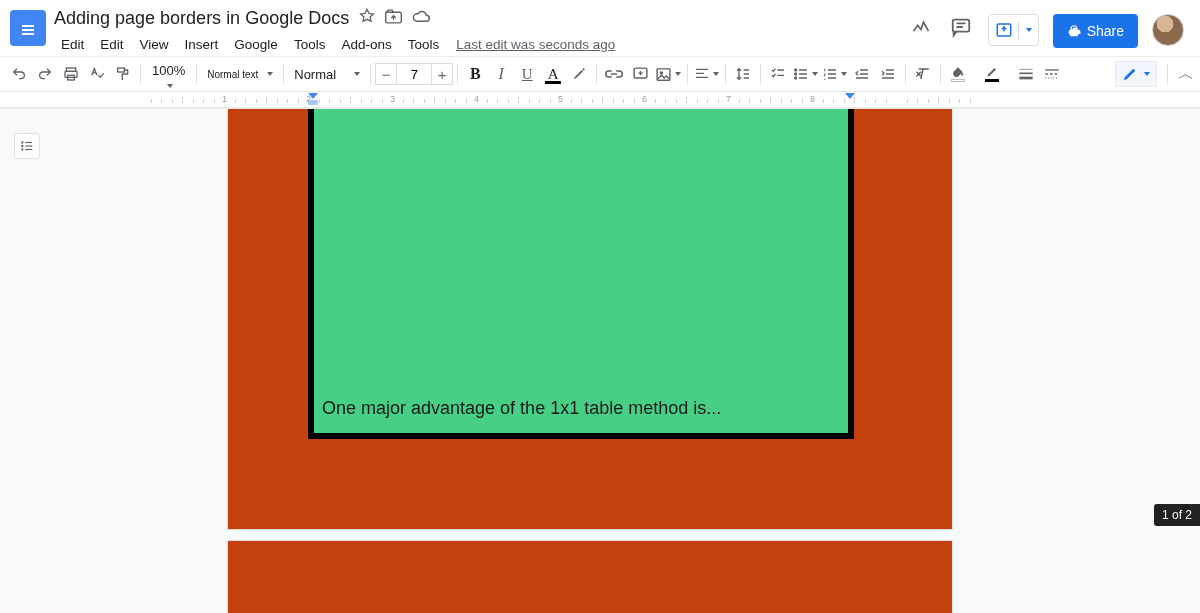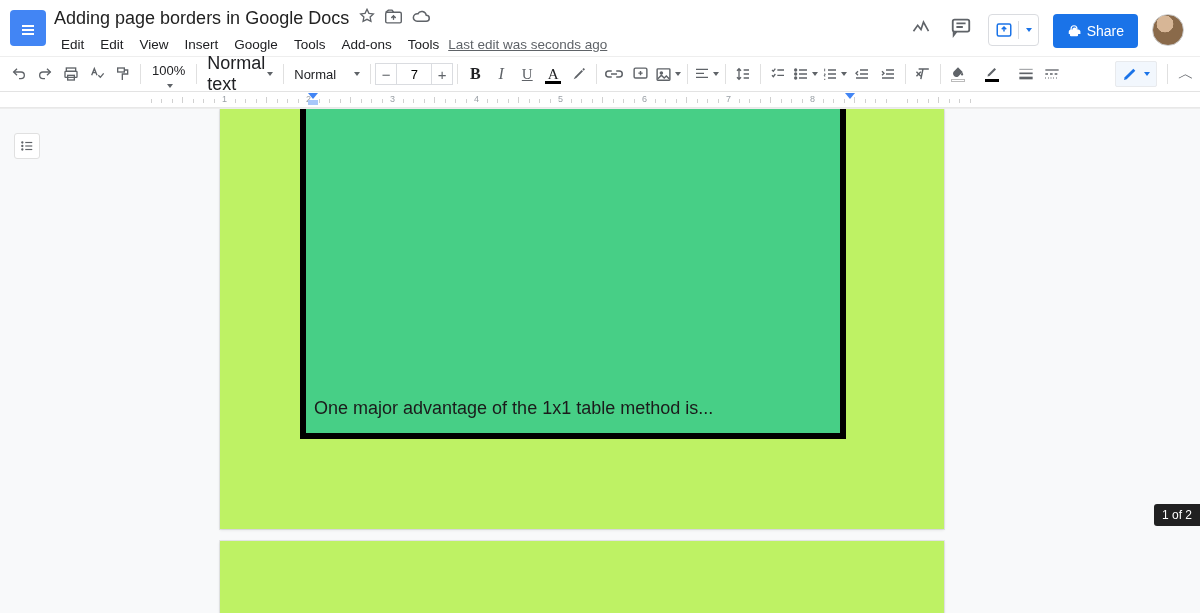--- a/index.html
+++ b/index.html
@@ -8,35 +8,35 @@
   
   .header { display: flex; align-items: flex-start; padding: 8px 10px 0 10px; height: 56px; }
   .docs-logo { width: 36px; height: 36px; background:#4285f4; border-radius:4px; display:flex; align-items:center; justify-content:center; margin-right:8px; margin-top:2px;}
   .docs-logo svg { fill:#fff; }
   .title-area { flex-grow:1; }
   .title-row { display:flex; align-items:flex-start; gap:10px; height:22px; }
   .doc-title { font-size:18px; color:#222; letter-spacing:0px; }
   .title-icons { display:flex; gap:10px; color:#5f6368; align-items:center;}
   .menu-row { display:flex; align-items:center; gap:2px; height:24px; margin-top:2px;}
   .menu-item { font-size:13.5px; color:#202124; padding:2px 7px; cursor:pointer; }
-  .last-edit { color:#5f6368; text-decoration:underline; font-size:13.5px; }
+  .last-edit { color:#5f6368; text-decoration:underline; font-size:13.5px; margin-left:8px;}
   .header-right { display:flex; align-items:flex-start; gap:14px; padding-top:6px; padding-right:6px;}
   .hr-icon { color:#5f6368; display:flex; align-items:center; justify-content:center; cursor:pointer; width:26px; height:26px;}
   .present-btn { display:flex; align-items:center; border:1px solid #dadce0; border-radius:4px; height:32px; padding:0 6px; cursor:pointer; color:#1a73e8;}
   .present-btn .divider{ width:1px; height:18px; background:#dadce0; margin:0 5px;}
   .share-btn { background:#1a73e8; color:#fff; border-radius:4px; height:34px; display:flex; align-items:center; gap:6px; padding:0 14px; font-size:14px; font-weight:500; cursor:pointer;}
   .avatar { width:32px; height:32px; border-radius:50%; background: radial-gradient(circle at 40% 30%, #d7b696 0 30%, #8a6a4a 31% 100%); border:1px solid #ccc; cursor:pointer;}
 
   
   .toolbar { height:36px; border-top:1px solid #eee; border-bottom:1px solid #e3e3e3; display:flex; align-items:center; padding:0 6px; gap:0; background:#fff; position:relative;}
   .tb-group { display:flex; align-items:center; height:100%; }
   .tb-btn { min-width:26px; height:26px; display:flex; align-items:center; justify-content:center; color:#5f6368; cursor:pointer; border-radius:2px; font-size:14px; padding:0 2px;}
   .tb-sep { width:1px; height:20px; background:#e0e0e0; margin:0 4px; }
   .zoom-box { display:flex; align-items:center; gap:6px; padding:0 6px; font-size:13px; color:#202124; cursor:pointer; border:1px solid transparent; height:24px;flex-direction:column;}
-  .style-box { width:78px; font-size:18px; color:#202124; display:flex; align-items:center; justify-content:space-between; padding:0 6px; cursor:pointer;}
+  .style-box { width:78px; font-size:10px; color:#202124; display:flex; align-items:center; justify-content:space-between; padding:0 6px; cursor:pointer;}
   .font-box { width:78px; font-size:13px; color:#202124; display:flex; align-items:center; justify-content:space-between; padding:0 6px; cursor:pointer;}
   .size-ctrl { display:flex; align-items:center; }
   .size-btn { width:22px; height:22px; border:1px solid #dadce0; display:flex; align-items:center; justify-content:center; font-size:15px; color:#5f6368; cursor:pointer;}
   .size-val { width:34px; height:22px; border-top:1px solid #dadce0; border-bottom:1px solid #dadce0; text-align:center; font-size:13px; line-height:22px;}
   .dd-caret { width:0; height:0; border-left:3px solid transparent; border-right:3px solid transparent; border-top:4px solid #5f6368; margin-left:2px;}
   .color-underline { width:16px; height:3px; background:#000; position:absolute; bottom:3px;}
   .fill-swatch { width:14px; height:3px; background:#fff; border:0.5px solid #bbb;}
   .pen-swatch { width:14px; height:3px; background:#000;}
   .toolbar-right { position:absolute; right:6px; top:0; height:100%; display:flex; align-items:center; gap:6px;}
   .edit-pill { display:flex; align-items:center; gap:4px; border:1px solid #e8eaed; border-radius:2px; padding:2px 6px; height:26px; background:#f2f7fd;}
@@ -47,21 +47,21 @@
   .ruler { height:16px; background:#fff; border-bottom:1px solid #e8e8e8; position:relative; font-size:9px; color:#777; overflow:hidden;}
   .ruler-inner { position:absolute; left:0; top:0; height:100%; width:100%; }
   .ruler-tick { position:absolute; top:2px; font-size:9px; color:#9aa0a6;}
   .ruler-minor { position:absolute; top:7px; width:1px; height:4px; background:#d0d0d0;}
   .ruler-indent-left { position:absolute; top:0; }
   .ruler-indent-right { position:absolute; top:0; }
 
   
   .canvas-wrap { background:#f8f9fa; height:505px; position:relative; overflow:hidden; border-top:1px solid #ededed;}
   .outline-btn { position:absolute; left:14px; top:24px; width:26px; height:26px; border:1px solid #e0e0e0; border-radius:3px; display:flex; align-items:center; justify-content:center; color:#5f6368; background:#fff; cursor:pointer;}
-  .page { position:absolute; background:#bef264; width:724px; left:220px; box-shadow:0 0 0 1px rgba(0,0,0,0.07), 0 1px 3px rgba(0,0,0,0.1);}
+  .page { position:absolute; background:#c2410c; width:724px; left:228px; box-shadow:0 0 0 1px rgba(0,0,0,0.07), 0 1px 3px rgba(0,0,0,0.1);}
   .page1 { top:0; height:420px;}
   .page2 { top:432px; height:300px;}
   .cell { position:absolute; background:#47cf86; border:6px solid #000; display:flex; align-items:flex-end; padding:6px 8px 14px 8px;}
   .cell-text { font-family: 'Arial Narrow', Arial, sans-serif; font-stretch: condensed; font-size:18px; color:#1b1b1b; letter-spacing:0px;}
   .cell1 { left:80px; top:-8px; width:546px; height:338px; border-top:none;}
   .page-indicator { position:absolute; right:0; top:395px; background:#212121; color:#fff; font-size:12px; padding:4px 8px; border-radius:3px 0 0 3px;}
   svg { display:block; }
 </style>
 </head>
 <body>

